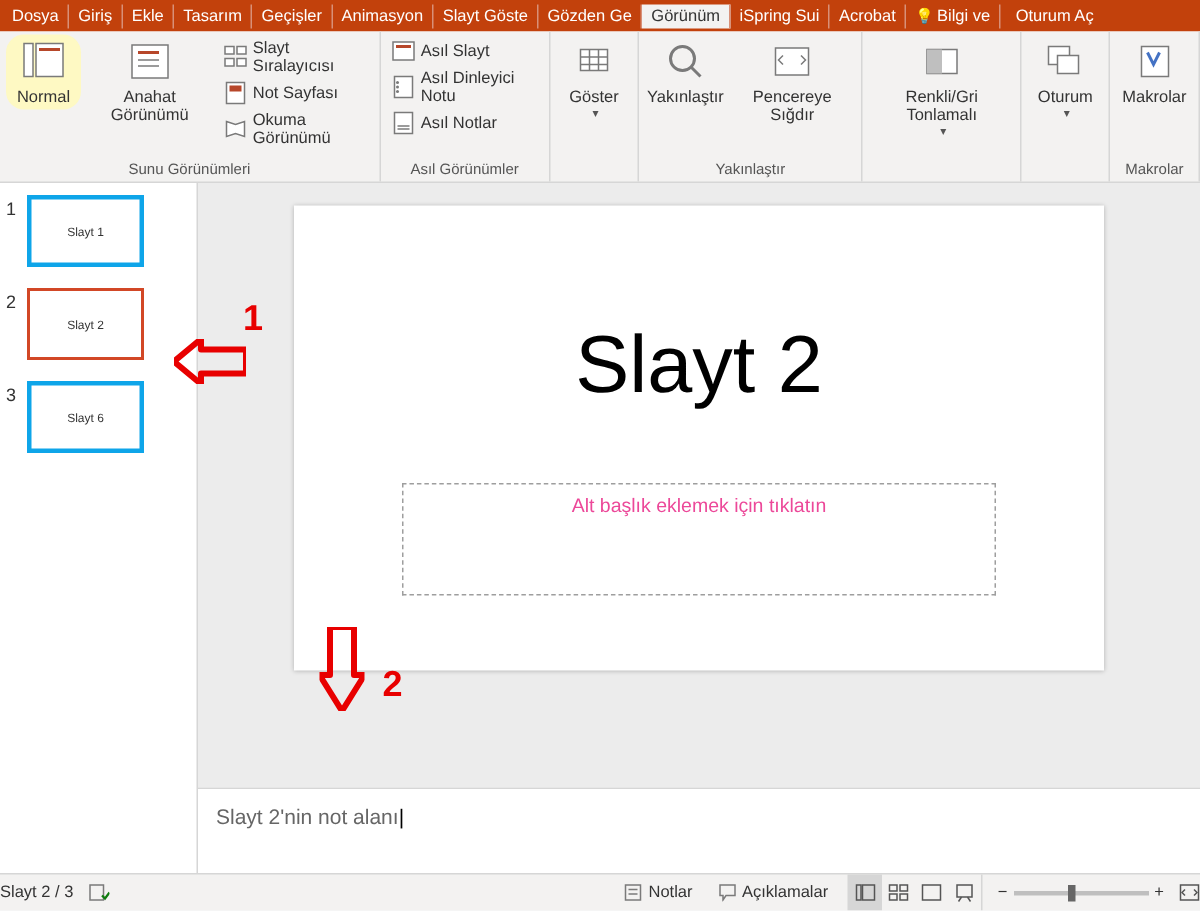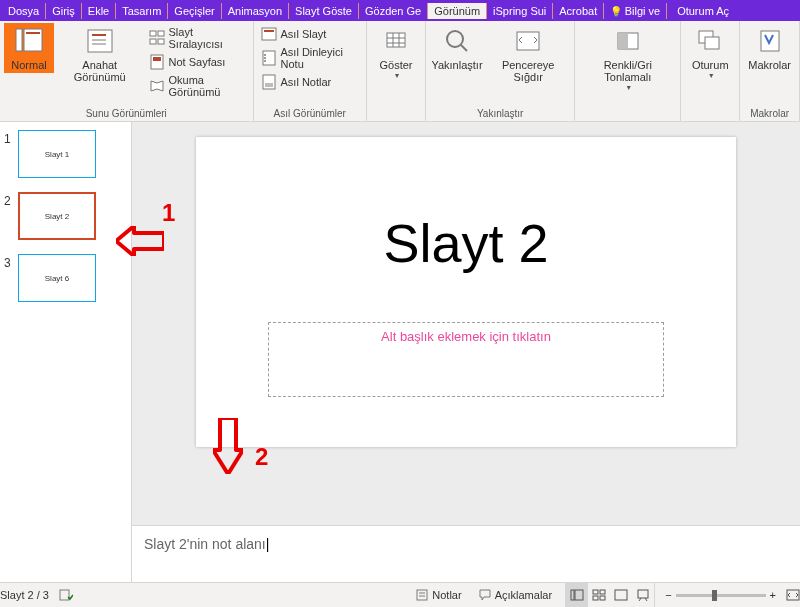--- a/index.html
+++ b/index.html
@@ -1,38 +1,38 @@
 <!DOCTYPE html>
 <html><head>
 <meta charset="utf-8">
 <style>
 * { margin: 0; padding: 0; box-sizing: border-box; font-family: "Segoe UI", Tahoma, sans-serif; }
 body { width: 800px; height: 607px; overflow: hidden; background: #fff; position: relative; }
-.titlebar { background: #6d28d9; height: 21px; display: flex; align-items: center; padding: 0 2px; }
+.titlebar { background: #c2410c; height: 21px; display: flex; align-items: center; padding: 0 2px; }
 .tab { color: #fff; font-size: 11px; padding: 2px 6px; border-right: 1px solid #d89078; cursor: pointer; white-space: nowrap; }
 .tab.active { background: #f3f2f1; color: #333; }
 .tab.last { border-right: none; margin-left: 4px; }
 .tab.bulb::before { content: "💡"; font-size: 10px; margin-right: 2px; }
 .ribbon { background: #f3f2f1; height: 101px; display: flex; border-bottom: 1px solid #d6d6d6; }
 .ribbon-group { display: flex; flex-direction: column; border-right: 1px solid #d6d6d6; padding: 2px 4px 0 4px; }
 .ribbon-group-content { display: flex; flex: 1; align-items: flex-start; gap: 2px; }
 .ribbon-group-label { font-size: 10px; color: #555; text-align: center; padding: 2px 0; }
 .big-btn { display: flex; flex-direction: column; align-items: center; justify-content: flex-start; padding: 2px 4px; cursor: pointer; font-size: 11px; color: #333; text-align: center; min-width: 50px; }
-.big-btn.active { background: #f97316; }
+.big-btn.active { background: #fef9c3; border-radius: 12px; }
 .big-btn .icon { width: 32px; height: 32px; display: flex; align-items: center; justify-content: center; margin-bottom: 2px; }
 .big-btn .lbl { line-height: 1.1; }
 .small-btn-col { display: flex; flex-direction: column; justify-content: flex-start; gap: 2px; padding-top: 2px; }
 .small-btn { display: flex; align-items: center; font-size: 11px; color: #333; padding: 1px 3px; cursor: pointer; gap: 4px; }
 .small-btn .icon { width: 16px; height: 16px; display: flex; align-items: center; justify-content: center; flex-shrink: 0; }
 .dropdown-arrow::after { content: "▾"; font-size: 8px; margin-left: 2px; color: #555; }
 .workspace { display: flex; height: 460px; }
 .thumb-panel { width: 132px; background: #fff; border-right: 1px solid #d6d6d6; padding: 8px 4px; }
 .thumb-row { display: flex; align-items: center; margin-bottom: 14px; position: relative; }
 .thumb-num { width: 14px; font-size: 12px; color: #333; align-self: flex-start; padding-top: 2px; }
-.thumb { width: 78px; height: 48px; border: 1px solid #0ea5e9; background: #fff; display: flex; align-items: center; justify-content: center; font-size: 8px; color: #333; cursor: pointer; }
+.thumb { width: 78px; height: 48px; border: 3px solid #0ea5e9; background: #fff; display: flex; align-items: center; justify-content: center; font-size: 8px; color: #333; cursor: pointer; }
 .thumb.selected { border: 2px solid #d24726; }
 .editor { flex: 1; background: #ececec; position: relative; display: flex; flex-direction: column; }
 .canvas-wrap { flex: 1; display: flex; align-items: flex-start; justify-content: center; padding-top: 0; overflow: hidden; }
 .canvas { background: #fff; width: 540px; height: 310px; margin-top: 15px; position: relative; box-shadow: 0 0 3px rgba(0,0,0,0.25); }
 .slide-title { position: absolute; left: 0; right: 0; top: 75px; text-align: center; font-size: 54px; font-weight: 400; color: #000; }
 .slide-sub { position: absolute; left: 72px; right: 72px; top: 185px; height: 75px; border: 1px dashed #9e9e9e; display: flex; align-items: flex-start; justify-content: center; padding-top: 6px; font-size: 13px; color: #ec4899; }
 .notes-area { background: #fff; border-top: 1px solid #d6d6d6; padding: 10px 12px 30px 12px; font-size: 14px; color: #666; }
 .notes-area .cursorline::after { content: "|"; color: #000; }
 .statusbar { position: absolute; left: 0; right: 0; bottom: 0; height: 25px; background: #f3f2f1; border-top: 1px solid #d6d6d6; display: flex; align-items: center; font-size: 11px; color: #333; padding: 0 0; gap: 10px; }
 .statusbar .spacer { flex: 1; }

